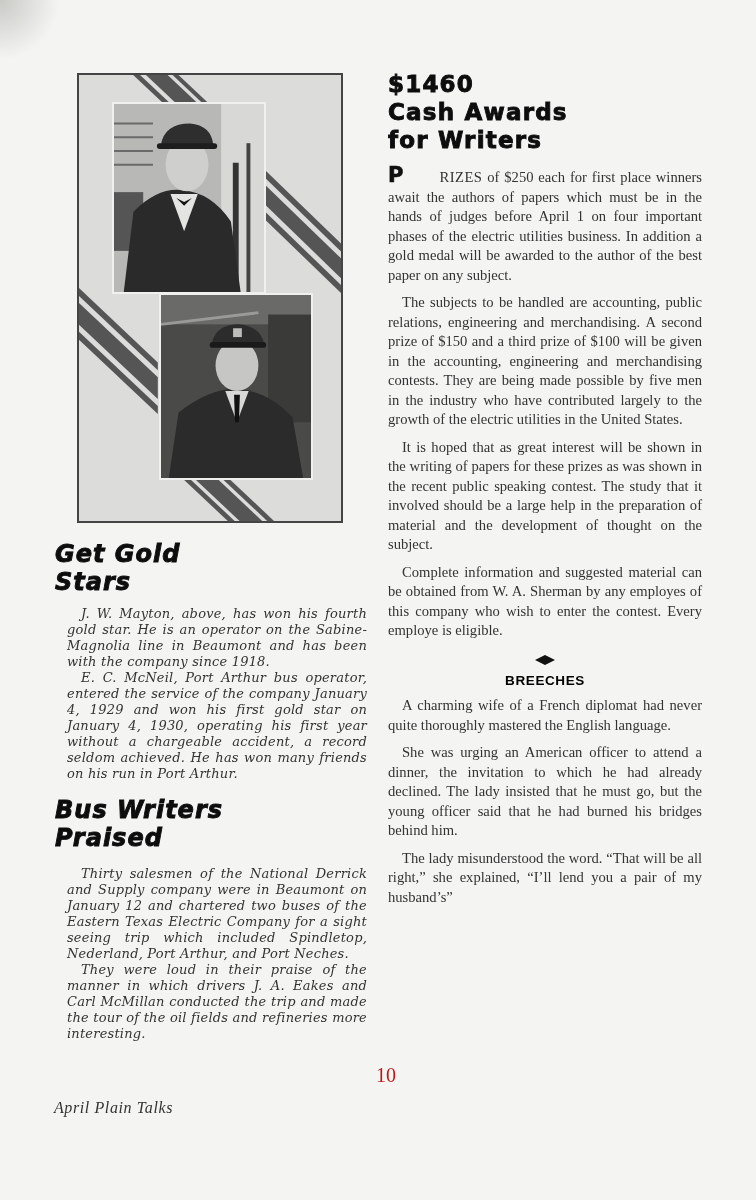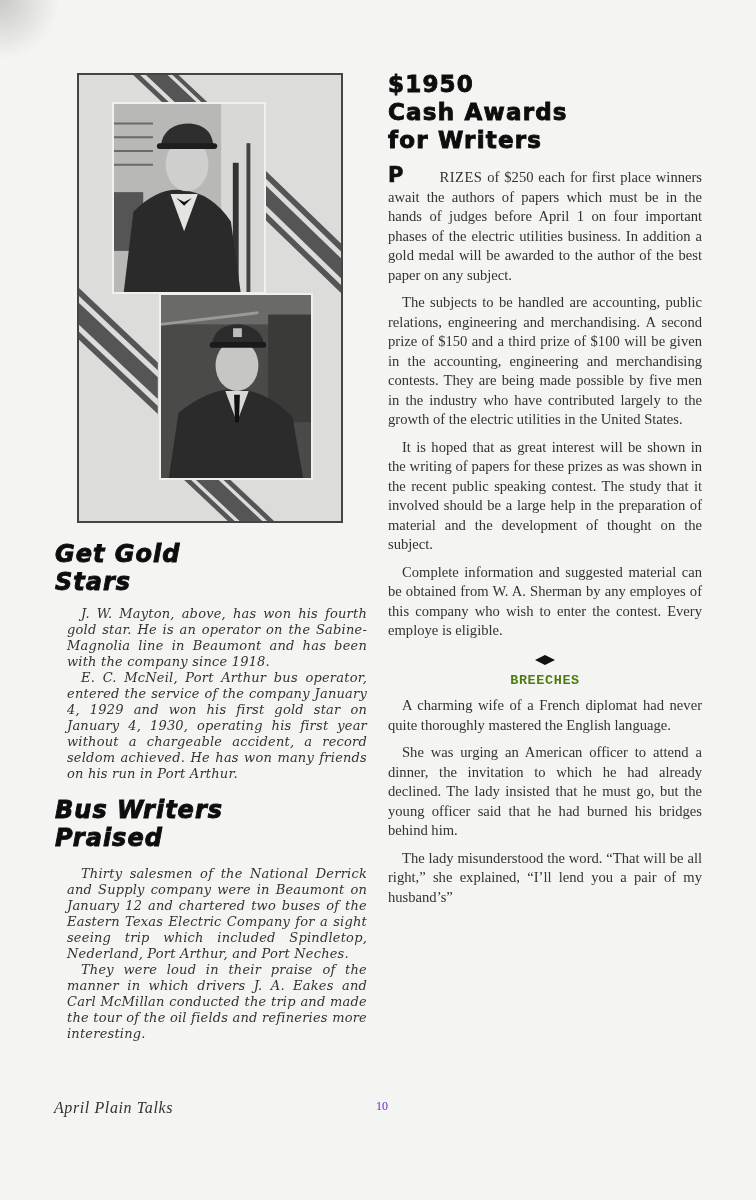--- a/index.html
+++ b/index.html
@@ -126,46 +126,46 @@
       margin-left: 36px;
     }
     .ornament {
       text-align: center;
       margin-top: 10px;
       height: 14px;
     }
     .ornament svg { width: 20px; height: 10px; }
     .section-title {
       text-align: center;
-      font-family: Liberation Mono, monospace;
+      font-family: Liberation Sans, sans-serif;
       font-weight: bold;
       font-size: 13.5px;
       letter-spacing: 0.6px;
       margin: 6px 0 6px 0;
-      color: #4d7c0f;
+      color: #000000;
     }
     .serif-body .section-title + p { margin-top: 0; }
 
     .footer-title {
       position: absolute;
       left: 54px;
       top: 1099px;
       font-family: "Liberation Serif", "DejaVu Serif", serif;
       font-style: italic;
       font-size: 16px;
       letter-spacing: 0.6px;
       color: #333;
     }
     .footer-page {
       position: absolute;
       left: 376px;
-      top: 1099px;
+      top: 1064px;
       font-family: "Liberation Serif", "DejaVu Serif", serif;
-      font-size: 12px;
-      color: #6d28d9;
+      font-size: 20px;
+      color: #b91c1c;
     }
   </style>
 </head>
 <body>
 
 <div class="page-shade"></div>
 
 <div class="photo-panel">
   <svg class="stripes" viewBox="0 0 266 450" preserveAspectRatio="none">
     <g fill="#555">
@@ -251,21 +251,21 @@
     <div class="sans-body" style="margin-top:14px;">
       <p>Thirty salesmen of the National Derrick and Supply company were in Beaumont on January 12 and chartered two buses of the Eastern Texas Electric Company for a sight seeing trip which included Spindletop, Nederland, Port Arthur, and Port Neches.</p>
       <p>They were loud in their praise of the manner in which drivers J. A. Eakes and Carl McMillan conducted the trip and made the tour of the oil fields and refineries more interesting.</p>
     </div>
   </section>
 </div>
 
 <div class="col-right">
   <section>
     <h1 class="headline big">
-      <span>$1950</span><br>
+      <span>$1460</span><br>
       <span>Cash Awards</span><br>
       <span>for Writers</span>
     </h1>
     <div class="serif-body">
       <p class="lead-para"><span class="dropcap">P</span><span class="smallcaps">RIZES</span><span> of $250 each for first place winners await the authors of papers which must be in the hands of judges before April 1 on four important phases of the electric utilities business.  In addition a gold medal will be awarded to the author of the best paper on any subject.</span></p>
       <p>The subjects to be handled are accounting, public relations, engineering and merchandising.  A second prize of $150 and a third prize of $100 will be given in the accounting, engineering and merchandising contests.  They are being made possible by five men in the industry who have contributed largely to the growth of the electric utilities in the United States.</p>
       <p>It is hoped that as great interest will be shown in the writing of papers for these prizes as was shown in the recent public speaking contest. The study that it involved should be a large help in the preparation of material and the development of thought on the subject.</p>
       <p>Complete information and suggested material can be obtained from W. A. Sherman by any employes of this company who wish to enter the contest. Every employe is eligible.</p>
     </div>
   </section>

